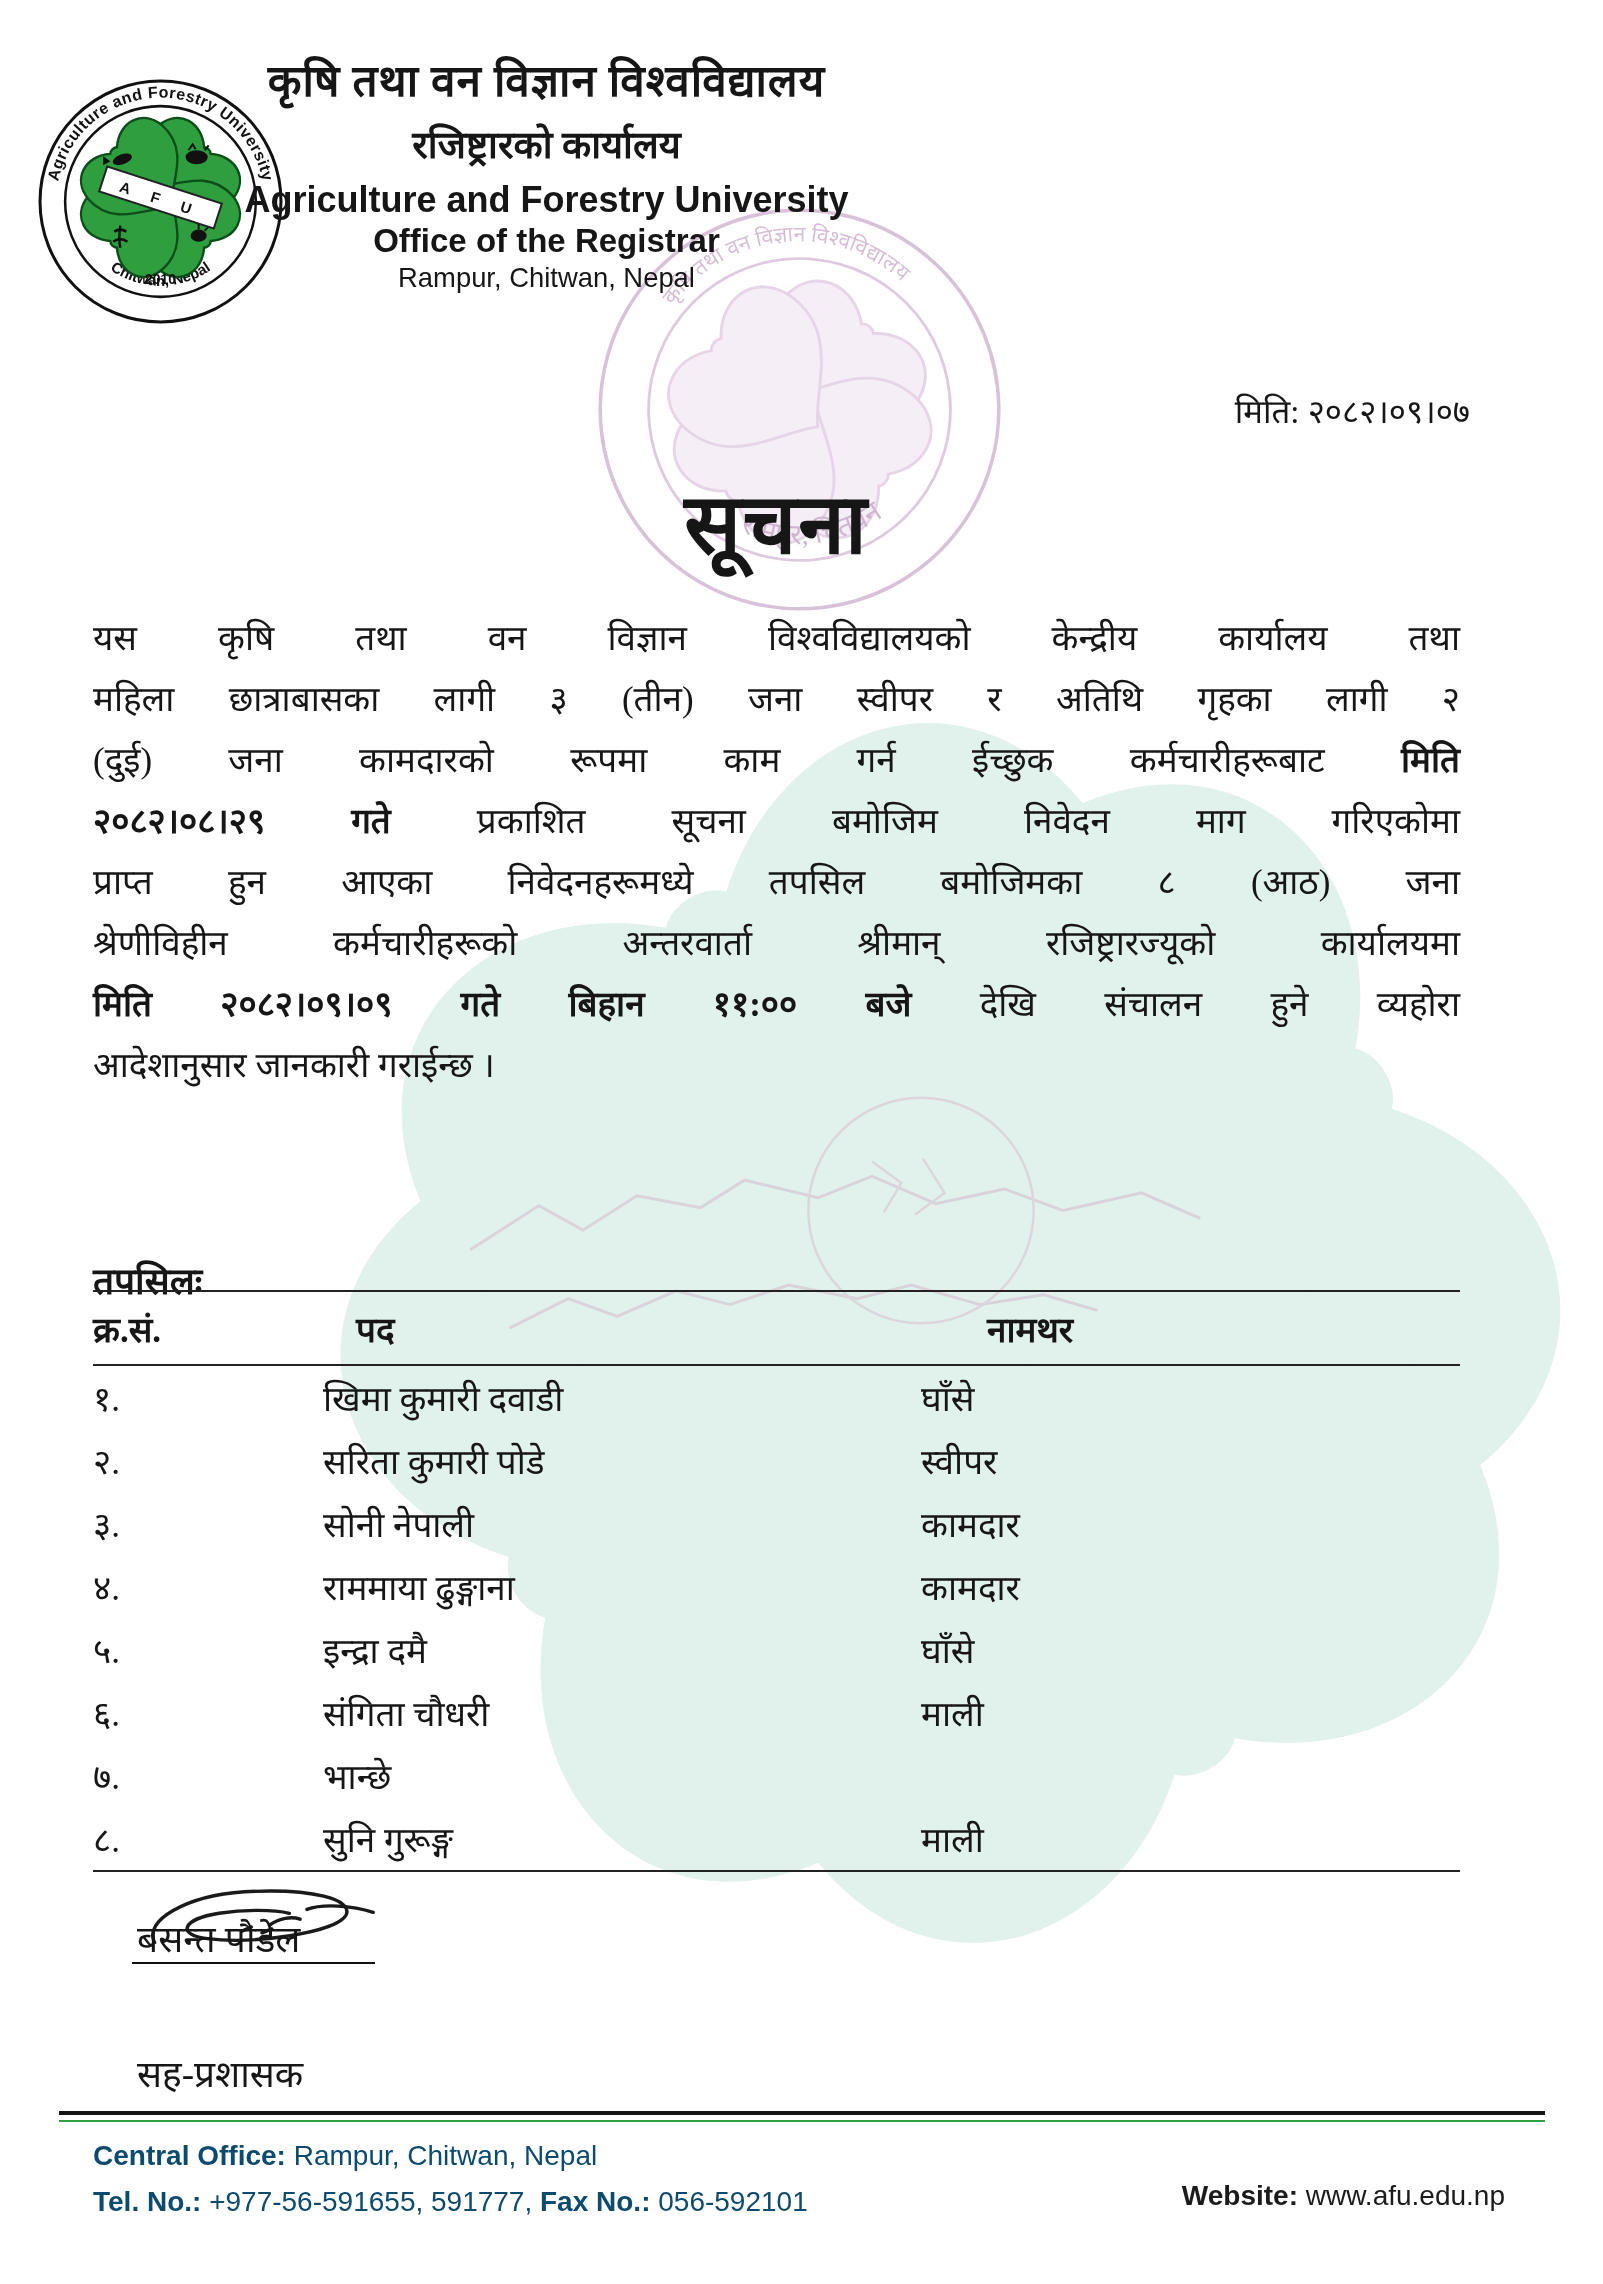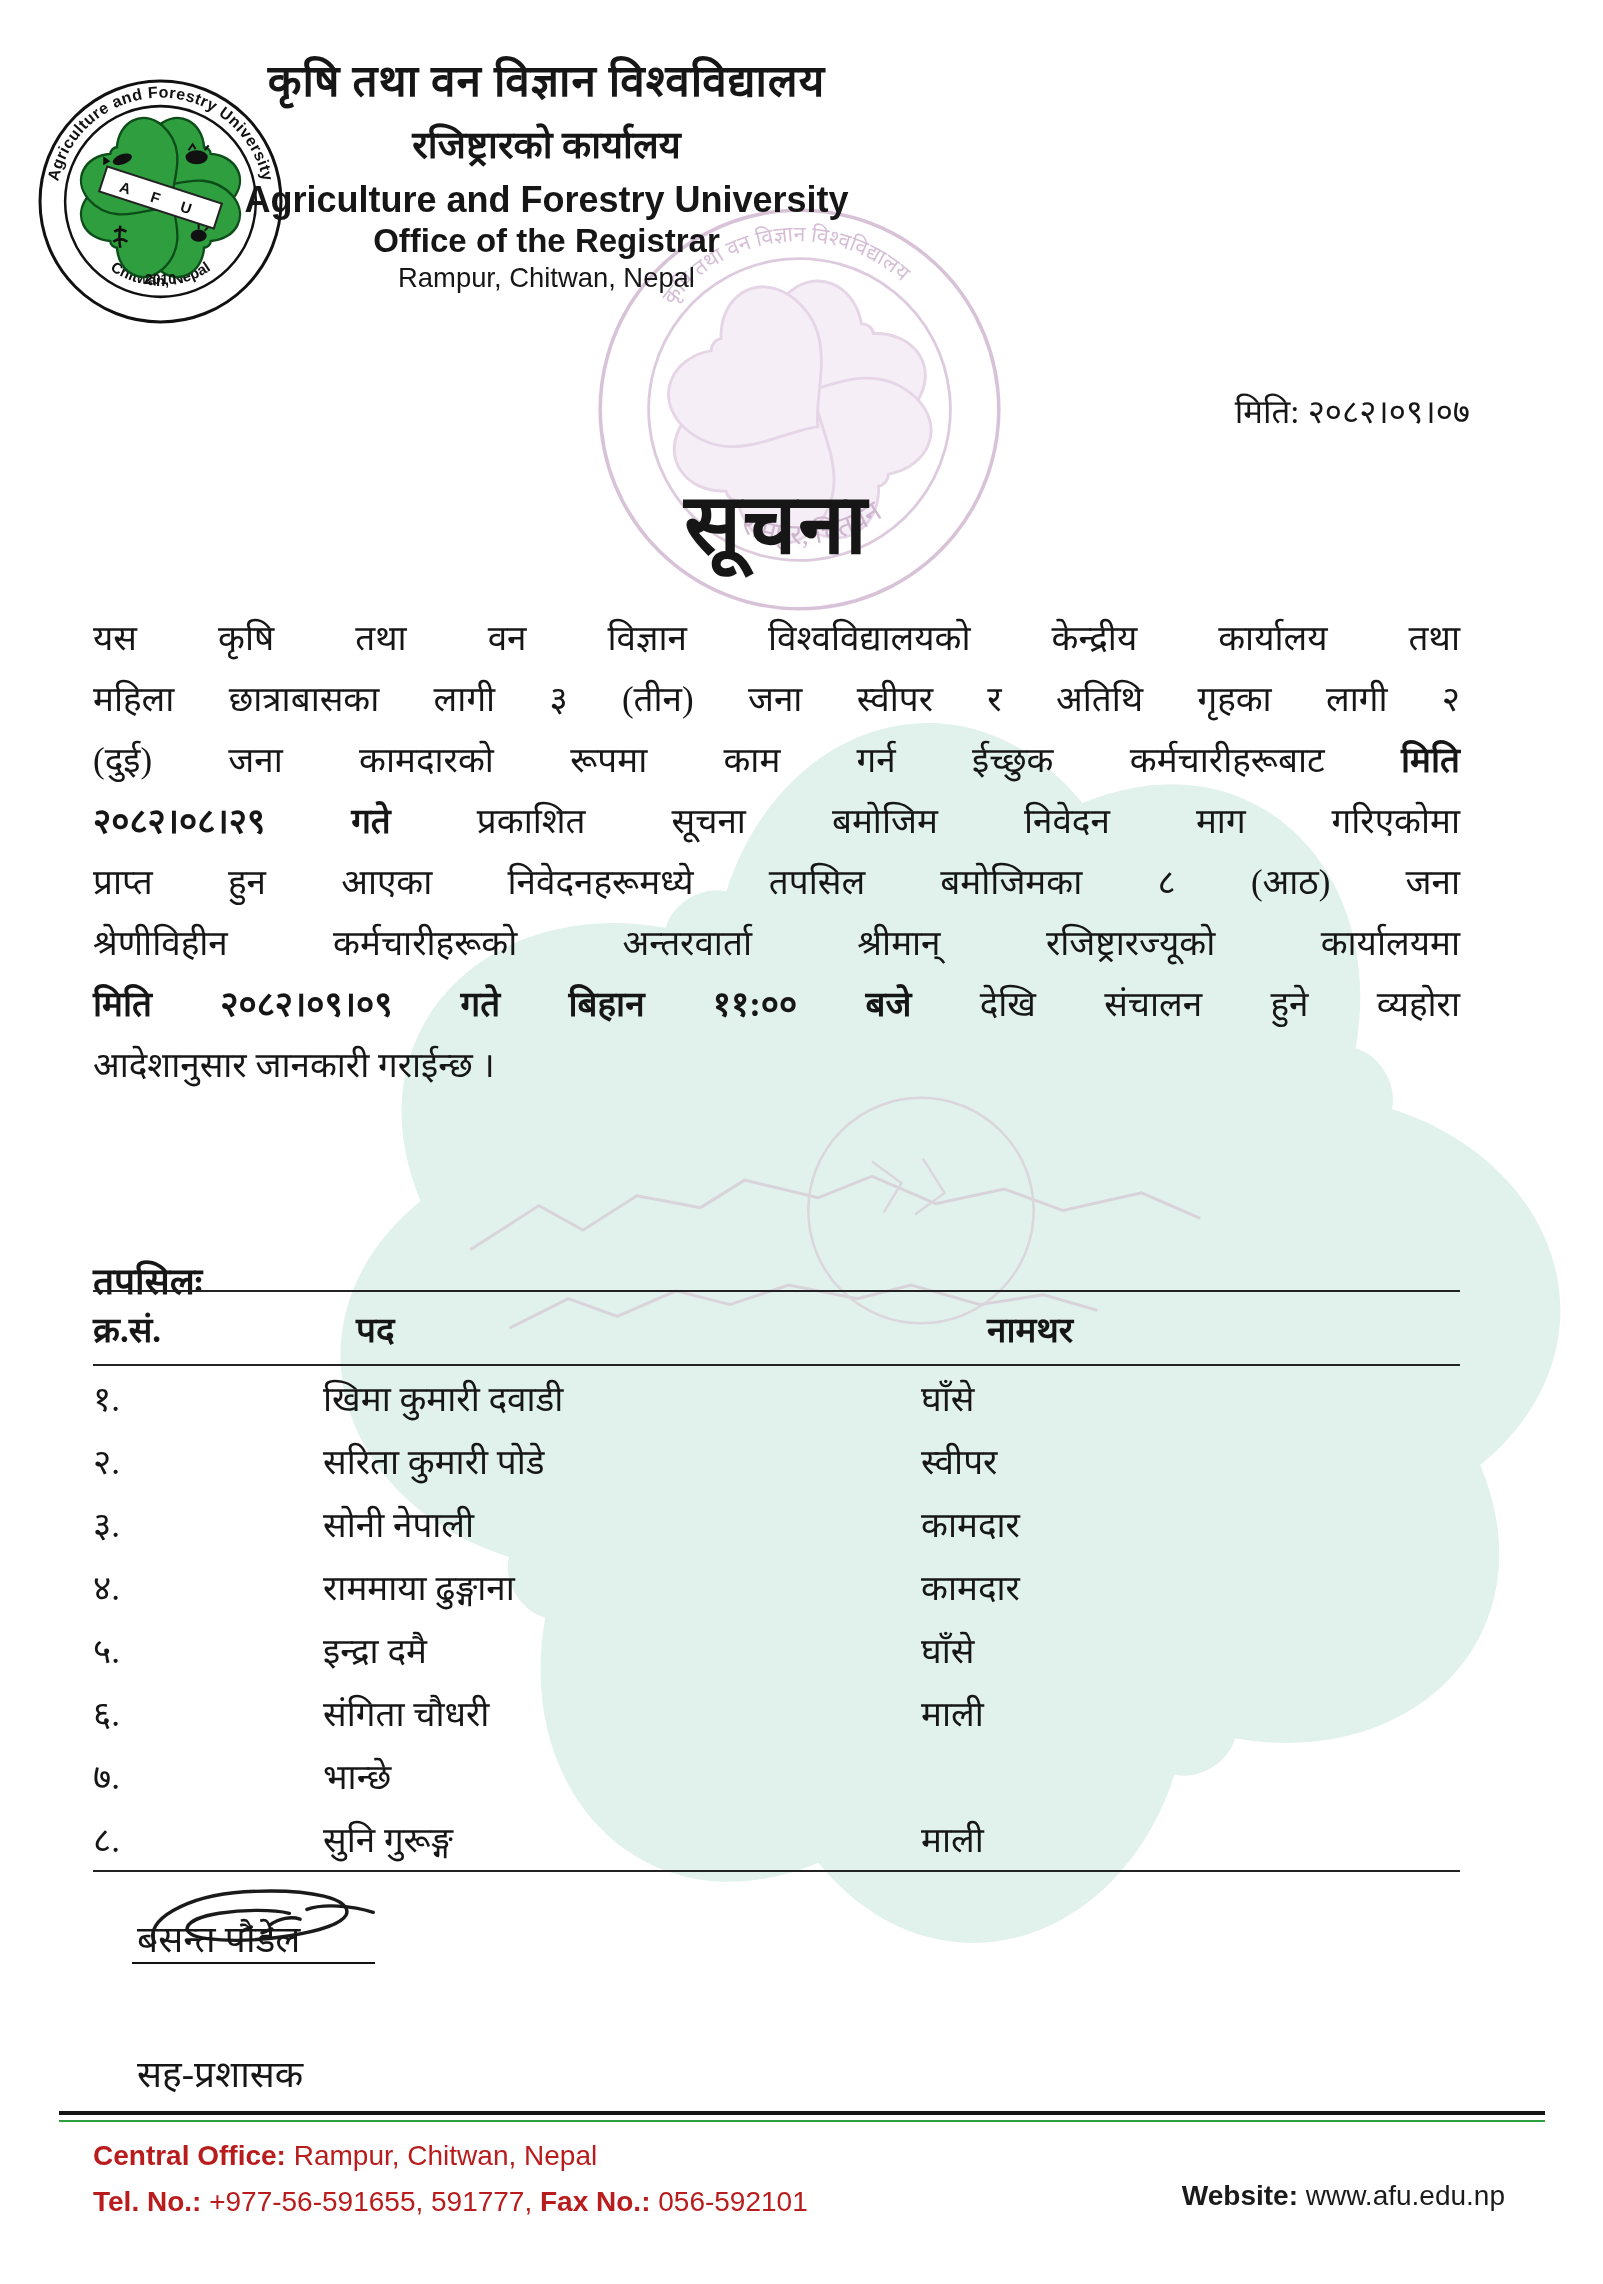--- a/index.html
+++ b/index.html
@@ -45,21 +45,21 @@
   
   .sig-scrawl { position:absolute; left:125px; top:1884px; }
   .sig-line { position:absolute; left:132px; top:1962px; width:243px; border-top:2.9px solid #111; }
   .sig-name { position:absolute; left:137px; top:1912px; font-size:37px; }
   .sig-role { position:absolute; left:137px; top:2047px; font-size:37px; }
 
   
   .f-rule-black { position:absolute; left:59px; top:2111px; width:1486px; border-top:4.9px solid #141414; }
   .f-rule-green { position:absolute; left:59px; top:2120px; width:1486px; border-top:2.9px solid #2e9e3f; }
   .footer-left  { position:absolute; left:93px; top:2133px; font-family:"Liberation Sans",sans-serif;
-                  font-size:28px; line-height:46px; color:#b91c1c; }
+                  font-size:28px; line-height:46px; color:#0c4a6e; }
   .footer-right { position:absolute; left:1039px; top:2180px; width:466px; text-align:right;
                   font-family:"Liberation Sans",sans-serif; font-size:28px; color:#1b1b1b; }
   b { font-weight:bold; }
 </style>
 </head>
 <body>
 
 <div class="page">
 
   <svg class="wm" viewBox="0 0 1270 1290" aria-hidden="true">

